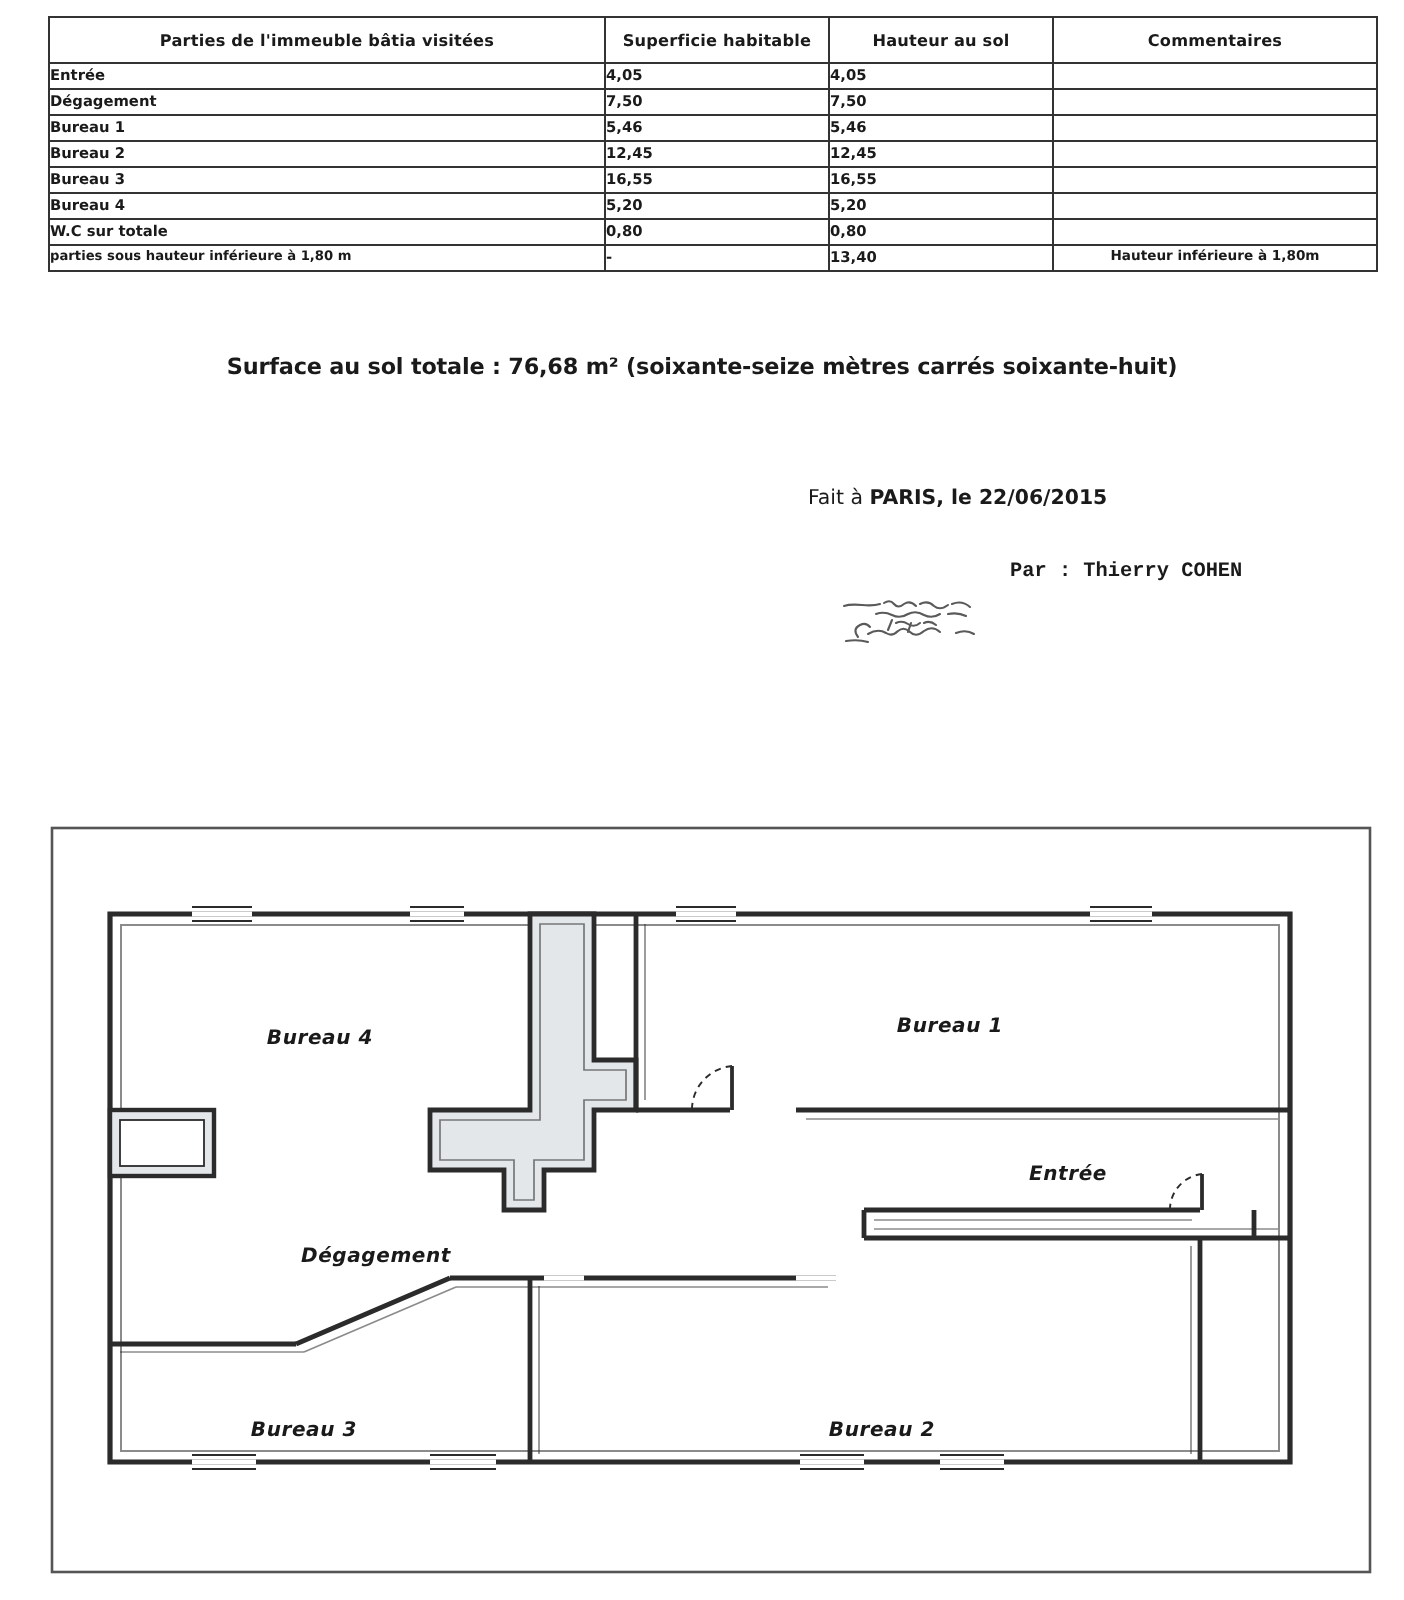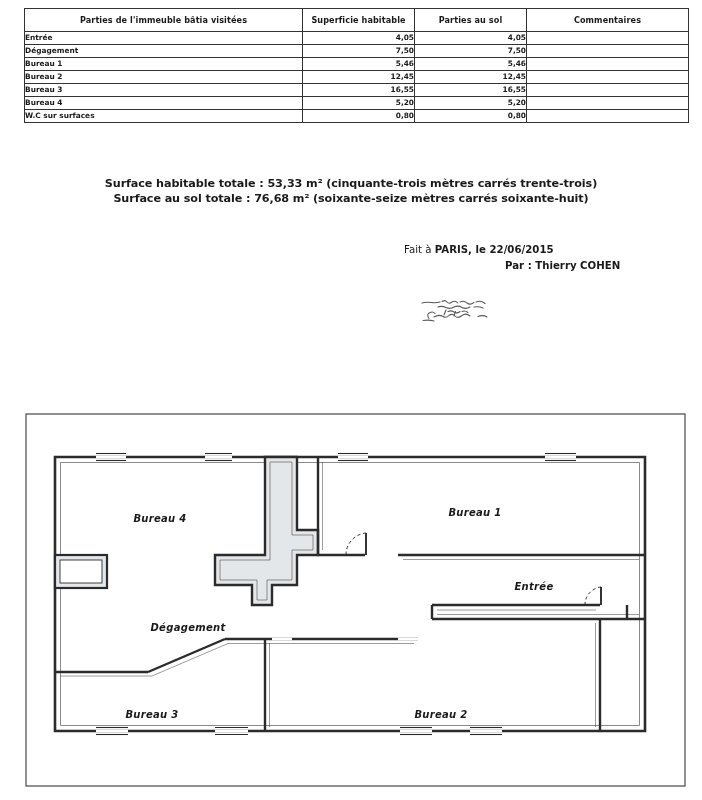--- a/index.html
+++ b/index.html
@@ -48,21 +48,21 @@
   col.c-hab    { width: 112px; }
   col.c-sol    { width: 112px; }
   col.c-com    { width: 162px; }
 
   td.part {
     text-align: left;
     padding-left: 4px;
     font-weight: bold;
   }
   td.num {
-    text-align: right;
+    text-align: left;
     font-weight: bold;
   }
   td.com {
     text-align: center;
     font-weight: bold;
     font-size: 7.2px;
   }
   tr.small td.part { font-size: 6.6px; font-weight: bold; }
   tr.small td.com  { font-size: 6.8px; }
 
@@ -86,23 +86,24 @@
     position: absolute;
     left: 404px;
     top: 244px;
     font-size: 10.2px;
     font-weight: bold;
   }
   .fait .lead { font-weight: normal; }
   .par {
     position: absolute;
     left: 505px;
-    top: 260px;
+    top: 281px;
     font-size: 10.2px;
     font-weight: bold;
+    font-family: Liberation Mono, monospace;
   }
 
   
   .stamp {
     position: absolute;
     left: 420px;
     top: 296px;
     width: 88px;
     height: 28px;
   }
@@ -135,21 +136,21 @@
     <colgroup>
       <col class="c-part">
         <col class="c-hab">
         <col class="c-sol">
         <col class="c-com">
     </colgroup>
     <thead>
       <tr>
         <th>Parties de l'immeuble bâtia visitées</th>
         <th>Superficie habitable</th>
-        <th>Parties au sol</th>
+        <th>Hauteur au sol</th>
         <th>Commentaires</th>
       </tr>
     </thead>
     <tbody>
       <tr>
         <td class="part">Entrée</td>
         <td class="num">4,05</td>
         <td class="num">4,05</td>
         <td class="com"></td>
       </tr>
@@ -177,31 +178,36 @@
         <td class="num">16,55</td>
         <td class="com"></td>
       </tr>
       <tr>
         <td class="part">Bureau 4</td>
         <td class="num">5,20</td>
         <td class="num">5,20</td>
         <td class="com"></td>
       </tr>
       <tr>
-        <td class="part">W.C sur surfaces</td>
+        <td class="part">W.C sur totale</td>
         <td class="num">0,80</td>
         <td class="num">0,80</td>
         <td class="com"></td>
+      </tr>
+      <tr class="small">
+        <td class="part">parties sous hauteur inférieure à 1,80 m</td>
+        <td class="num">-</td>
+        <td class="num">13,40</td>
+        <td class="com">Hauteur inférieure à 1,80m</td>
       </tr>
     </tbody>
   </table>
 </div>
 
 <div class="totals">
-  <div>Surface habitable totale : 53,33 m² (cinquante-trois mètres carrés trente-trois)</div>
   <div>Surface au sol totale : 76,68 m² (soixante-seize mètres carrés soixante-huit)</div>
 </div>
 
 <div class="fait"><span class="lead">Fait à </span><span>PARIS, le 22/06/2015</span></div>
 
 <div class="par">Par : Thierry COHEN</div>
 
 <div class="stamp">
   <svg width="88" height="28" viewBox="0 0 88 28" xmlns="http://www.w3.org/2000/svg">
     <g stroke="#5a5a5a" fill="none" stroke-width="1.05" stroke-linecap="round">

